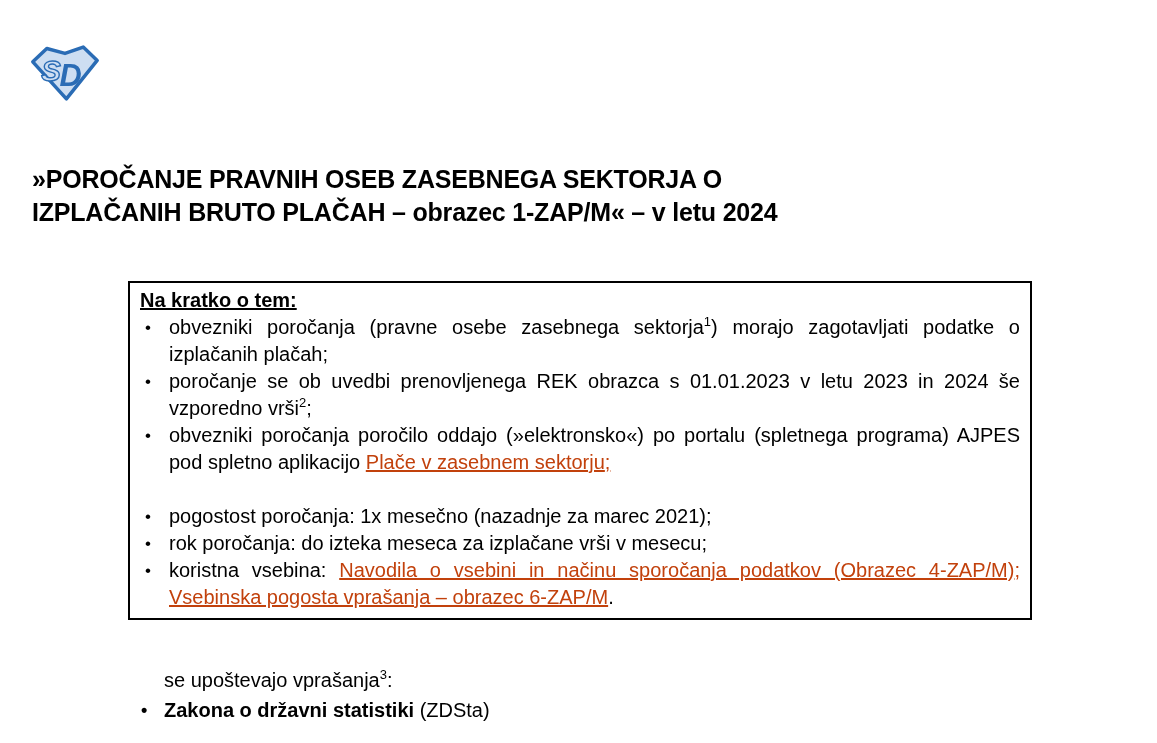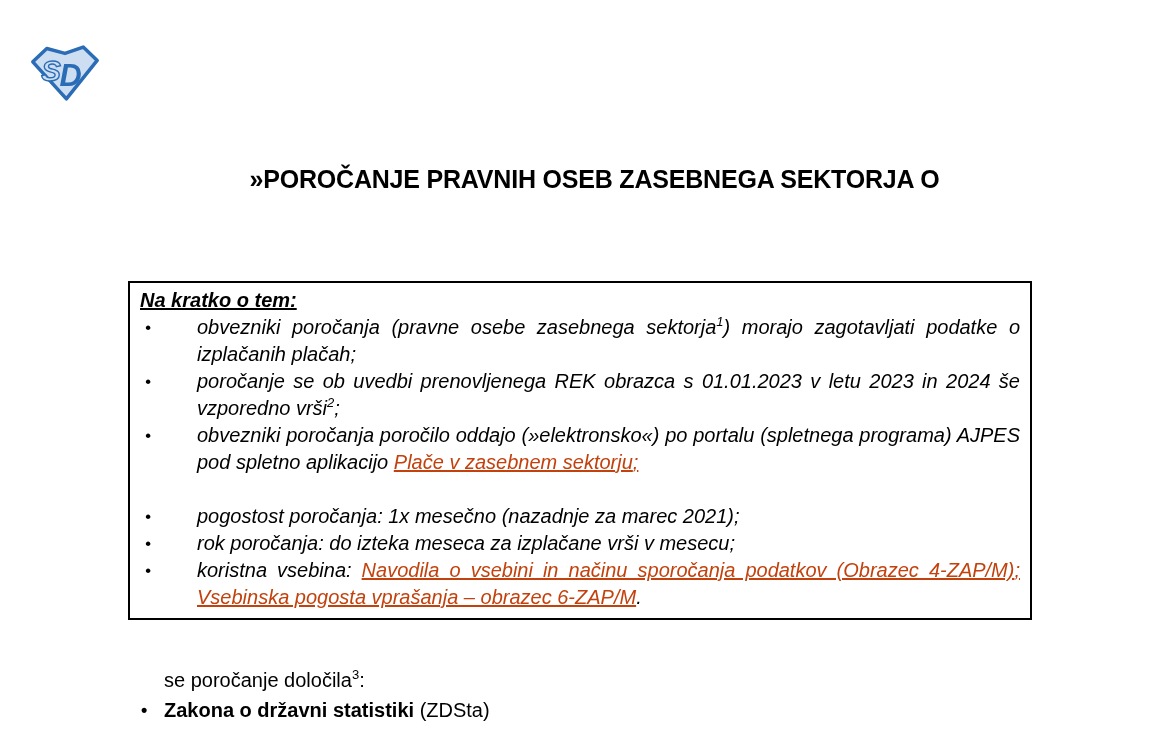--- a/index.html
+++ b/index.html
@@ -11,46 +11,45 @@
     font-family:"Liberation Sans", sans-serif;
     color:#000000;
   }
   .logo {
     position:absolute; left:30px; top:44px;
     width:70px; height:58px;
   }
   .doc-title {
     position:absolute; top:163px; left:0; width:1157px;
     padding-left:32px;
-    text-align:center;
+    text-align:left;
     font-weight:bold;
     font-size:25px;
     line-height:33px;
     letter-spacing:-0.2px;
   }
   .info-box {
     position:absolute; left:128px; top:281px; width:904px;
     border:2px solid #000000;
     padding:4px 10px 7px 10px;
-    font-style:italic;
     font-size:20px;
     line-height:27px;
   }
   .box-heading {
     font-weight:bold;
     text-decoration:underline;
   }
   .bullet-item { display:flex; }
   .bullet-item.gap-before { margin-top:27px; }
   .marker {
     flex:0 0 29px;
     padding-left:5px;
     font-size:17px;
   }
-  .bullet-text { flex:1; text-align:justify;margin-left:28px; }
+  .bullet-text { flex:1; text-align:justify; }
   sup {
     font-size:13px;
     line-height:0;
     vertical-align:super;
   }
   a.doc-link, .link-colored {
     color:#c2410c;
     text-decoration:underline;
     cursor:pointer;
   }
@@ -70,20 +69,21 @@
 <div class="logo">
   <svg width="70" height="58" viewBox="0 0 100 82">
     <path d="M4 25 L24 6 L50 13 L76 4 L96 23 L52 78 Z" fill="#cddef2" stroke="#2a6cb5" stroke-width="5" stroke-linejoin="round"></path>
     <text x="16" y="52" font-size="42" font-style="italic" font-weight="bold" fill="#cddef2" stroke="#2a6cb5" stroke-width="2" font-family="Liberation Sans, sans-serif">S</text>
     <text x="42" y="60" font-size="44" font-style="italic" font-weight="bold" fill="#2a6cb5" font-family="Liberation Sans, sans-serif">D</text>
   </svg>
 </div>
 
 <div class="doc-title">
   <div>»POROČANJE PRAVNIH OSEB ZASEBNEGA SEKTORJA O</div>
+  <div>IZPLAČANIH BRUTO PLAČAH – obrazec 1-ZAP/M« – v letu 2024</div>
 </div>
 
 <div class="info-box">
   <div>
     <span class="box-heading">Na kratko o tem:</span>
   </div>
 
   <div class="bullet-item">
     <span class="marker">•</span>
     <div class="bullet-text">
@@ -118,21 +118,21 @@
   <div class="bullet-item">
     <span class="marker">•</span>
     <div class="bullet-text">
       <span>koristna vsebina: </span><a class="doc-link">Navodila o vsebini in načinu sporočanja podatkov (Obrazec 4-ZAP/M)</a><span class="link-colored">; </span><a class="doc-link">Vsebinska pogosta vprašanja – obrazec 6-ZAP/M</a><span>.</span>
     </div>
   </div>
 </div>
 
 <div class="footer-block">
   <div class="footer-line2">
-    <span>se poročanje določila</span><sup>3</sup><span>:</span>
+    <span>se upoštevajo vprašanja</span><sup>3</sup><span>:</span>
   </div>
   <div class="footer-bullet">
     <span class="marker">•</span>
     <div>
       <span class="bold-run">Zakona o državni statistiki</span><span> (ZDSta)</span>
     </div>
   </div>
 </div>
 
 </body></html>

